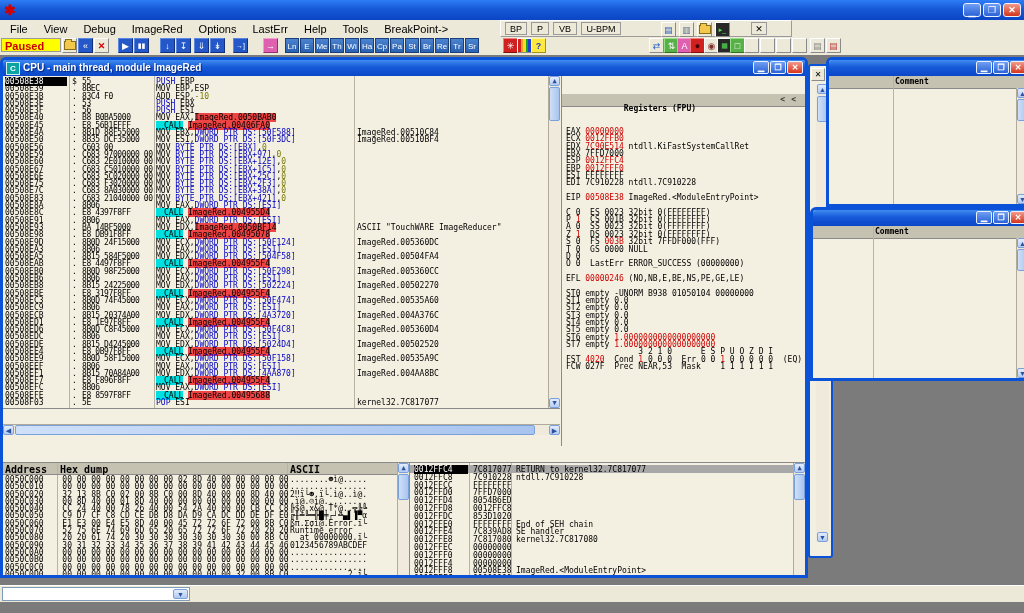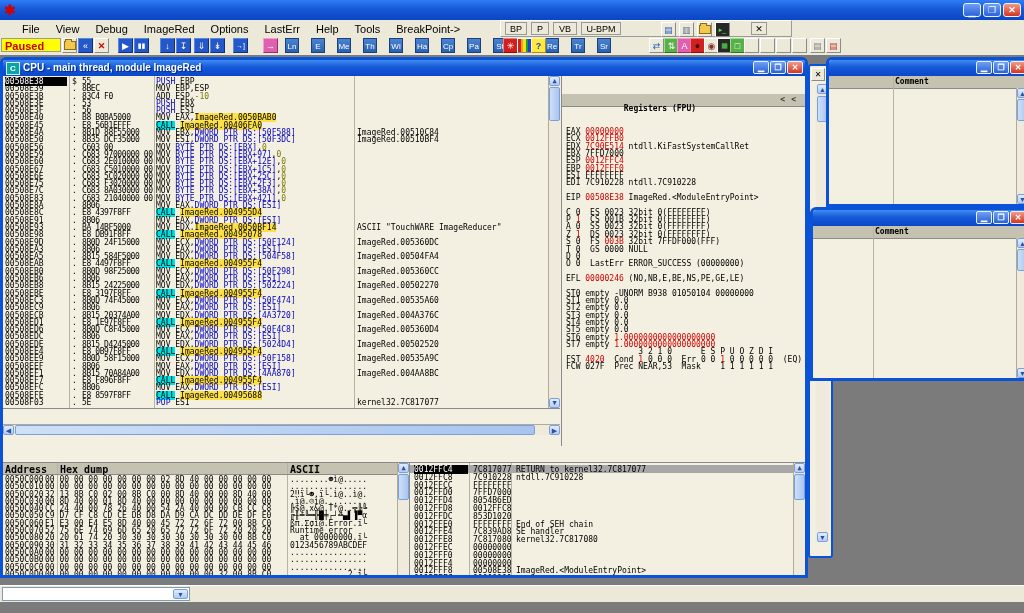--- a/index.html
+++ b/index.html
@@ -11,21 +11,21 @@
   .titlebar{position:absolute;left:0;top:0;width:1024px;height:20px;
     background:linear-gradient(180deg,#2f7df6 0%,#1659d8 45%,#0a45c4 100%);}
   .appicon{position:absolute;left:4px;top:2px;color:#d00000;font-size:14px;font-weight:bold;}
   .winbtns{position:absolute;right:3px;top:3px;display:flex;gap:2px;}
   .wb{width:18px;height:14px;border-radius:3px;border:1px solid #eaf2ff;
       background:linear-gradient(180deg,#6f9ef2,#2b63d8);color:#fff;font-size:9px;
       display:flex;align-items:flex-end;justify-content:center;line-height:8px;box-sizing:border-box;}
   .wb.max{align-items:center;}
   .wb.close{background:linear-gradient(180deg,#f2998a,#d5351c);align-items:center;font-weight:bold;}
   .menubar{position:absolute;left:0;top:20px;width:1024px;height:17px;background:#ece9d8;border-bottom:1px solid #d8d4c8;}
-  .menuitems{position:absolute;left:14px;top:0;display:flex;height:17px;align-items:center;}
+  .menuitems{position:absolute;left:2px;top:0;display:flex;height:17px;align-items:center;}
   .menuitem{padding:0 8px;font-size:11px;color:#000;}
   .bandA{position:absolute;left:500px;top:0;width:292px;height:17px;background:#ece9d8;
     border:1px solid;border-color:#fff #9a9a9a #9a9a9a #fff;box-sizing:border-box;}
   .bandbtn{position:absolute;top:1px;height:13px;font-size:9px;color:#000;background:#ece9d8;
     border:1px solid #9a9a9a;text-align:center;line-height:12px;box-sizing:border-box;}
   .toolbar{position:absolute;left:0;top:37px;width:1024px;height:18px;background:#ece9d8;}
   .paused{position:absolute;left:1px;top:1px;width:60px;height:14px;background:#ffff00;
     color:#cc0000;font-weight:bold;font-size:11px;line-height:14px;padding-left:3px;
     border:1px solid #9a9a9a;box-sizing:border-box;}
   .tbtn{position:absolute;top:1px;width:15px;height:15px;box-sizing:border-box;
@@ -34,21 +34,21 @@
   .bluetile{background:#2458c8;color:#fff;border-color:#5a86e0 #14307a #14307a #5a86e0;}
   .pinktile{background:#e060b0;color:#fff;border-color:#f0a0d0 #903070 #903070 #f0a0d0;}
   .redtile{background:#d02020;color:#fff;border-color:#f08080 #801010 #801010 #f08080;}
   .yellowtile{background:#ffe840;color:#2040c0;font-weight:bold;border-color:#fff8a0 #a09020 #a09020 #fff8a0;}
   .rainbow{background:linear-gradient(90deg,#d02020 20%,#f0a020 20% 40%,#f0e020 40% 60%,#20a020 60% 80%,#2040d0 80%);}
   .greentile{background:#58b048;color:#fff;border-color:#98e088 #307020 #307020 #98e088;}
   .darktile{background:#282828;color:#50e050;font-size:7px;}
   .folderglyph{width:10px;height:7px;background:#f2c94c;border:1px solid #8a6d1a;position:relative;}
   .folderglyph::before{content:"";position:absolute;left:0;top:-3px;width:5px;height:2px;
     background:#f2c94c;border:1px solid #8a6d1a;border-bottom:none;}
-  .letters{position:absolute;left:285px;top:1px;display:flex;gap:12px;}
+  .letters{position:absolute;left:285px;top:1px;display:flex;gap:1px;}
   .lbtn{width:14px;height:15px;background:linear-gradient(180deg,#4b83cf,#2a62b4);color:#fff;
     font-size:8px;text-align:center;line-height:15px;border:1px solid #1a3f7a;box-sizing:border-box;}
 
   
   .mdi{position:absolute;left:0;top:55px;width:1024px;height:530px;background:#7b7b7b;overflow:hidden;}
   .xpwin{position:absolute;border:3px solid #0a52d8;border-radius:6px 6px 0 0;box-sizing:border-box;background:#f4f0e1;}
   .xptitle{height:16px;background:linear-gradient(180deg,#3f8bf0,#1659d8 45%,#0a47c8);
     border-radius:3px 3px 0 0;position:relative;color:#fff;font-weight:bold;font-size:10px;}
   .xptitle .txt{position:absolute;left:20px;top:2px;white-space:nowrap;text-shadow:1px 1px 1px #00257a;}
   .cicon{position:absolute;left:3px;top:2px;width:12px;height:11px;background:#0aa4a4;border:1px solid #d0f0f0;
@@ -67,21 +67,21 @@
   .disrows{position:absolute;left:0;top:1px;right:12px;}
   .disrow{position:relative;height:7.3px;}
   .d-a{position:absolute;left:2px;width:62px;}
   .d-a.sel{background:#000;color:#fff;}
   .d-m{position:absolute;left:69px;}
   .d-h{position:absolute;left:79px;width:71px;letter-spacing:-0.4px;overflow:hidden;}
   .d-i{position:absolute;left:153px;white-space:pre;}
   .d-c{position:absolute;left:354px;}
   .vline{position:absolute;top:0;bottom:0;width:1px;background:#b9b4a2;}
   .op-k{color:#000;}.op-blue{color:#0000c0;}.op-olive{color:#7a7a00;}
-  .op-yellow{background:#fde047;color:#000;}.op-call{background:#00e0e0;color:#000;}
+  .op-yellow{background:#ef4444;color:#000;}.op-call{background:#00e0e0;color:#000;padding-left:8px;}
 
   
   .vscroll{position:absolute;width:12px;background:#efeadb;border-left:1px solid #b0ab99;box-sizing:border-box;}
   .hscroll{position:absolute;height:11px;background:#efeadb;border-top:1px solid #b0ab99;box-sizing:border-box;}
   .sarrow{position:absolute;width:11px;height:10px;background:linear-gradient(180deg,#e3ecfb,#b6cdf2);
     border:1px solid #7aa0dc;border-radius:2px;color:#2a52a0;font-size:7px;text-align:center;line-height:9px;box-sizing:border-box;}
   .sthumb{position:absolute;background:linear-gradient(90deg,#cfe0f8,#a8c4ee);border:1px solid #7aa0dc;border-radius:2px;box-sizing:border-box;}
 
   
   .registers{position:absolute;left:558px;top:0;right:0;height:370px;border-left:1px solid #8a8a8a;background:#f4f0e1;overflow:hidden;}
@@ -96,21 +96,21 @@
   .infoline{position:absolute;left:0;top:359px;width:557px;height:12px;border:1px solid #8a8a8a;
     box-sizing:border-box;background:#f4f0e1;padding:1px 0 0 6px;}
 
   
   .dump{position:absolute;left:0;top:386px;width:406px;bottom:0;border-top:1px solid #8a8a8a;overflow:hidden;}
   .dumphead{position:absolute;left:0;top:0;width:394px;height:11px;background:#c6c2b2;border-bottom:1px solid #8a8a8a;}
   .dh-cell{position:absolute;top:1px;font-family:"DejaVu Sans Mono",monospace;font-size:10px;font-weight:bold;}
   .dumprows{position:absolute;left:0;top:12px;width:394px;}
   .dumprow{position:relative;height:7.3px;}
   .du-a{position:absolute;left:2px;}
-  .du-h{position:absolute;left:42px;width:227px;overflow:hidden;}
+  .du-h{position:absolute;left:59px;width:227px;overflow:hidden;text-align:center;}
   .du-t{position:absolute;left:287px;}
 
   
   .stack{position:absolute;left:406px;top:386px;right:0;bottom:0;border-top:1px solid #8a8a8a;border-left:1px solid #8a8a8a;overflow:hidden;}
   .stackrows{position:absolute;left:0;top:2px;right:12px;}
   .stackrow{position:relative;height:7.8px;}
   .stackrow.sel{background:#a8a8a8;}
   .st-a{position:absolute;left:4px;width:54px;}
   .stackrow.sel .st-a{background:#000;color:#fff;}
   .st-v{position:absolute;left:63px;}

